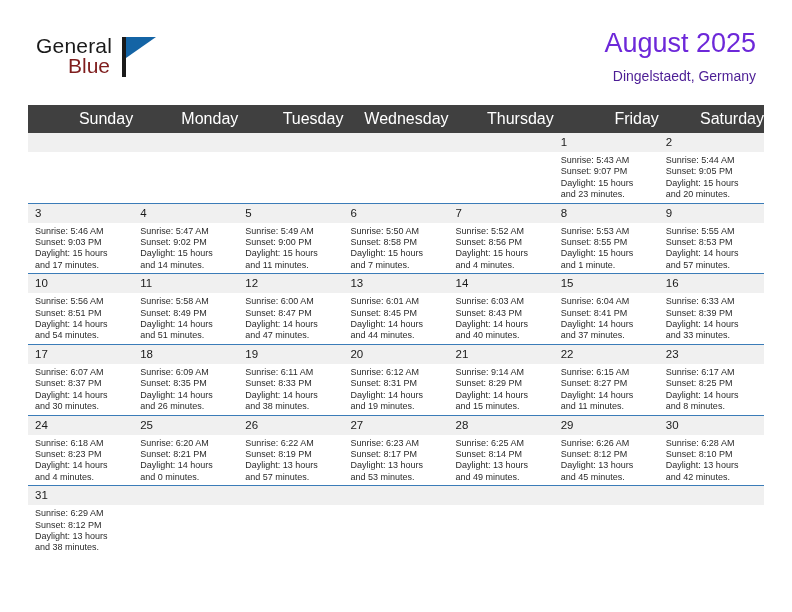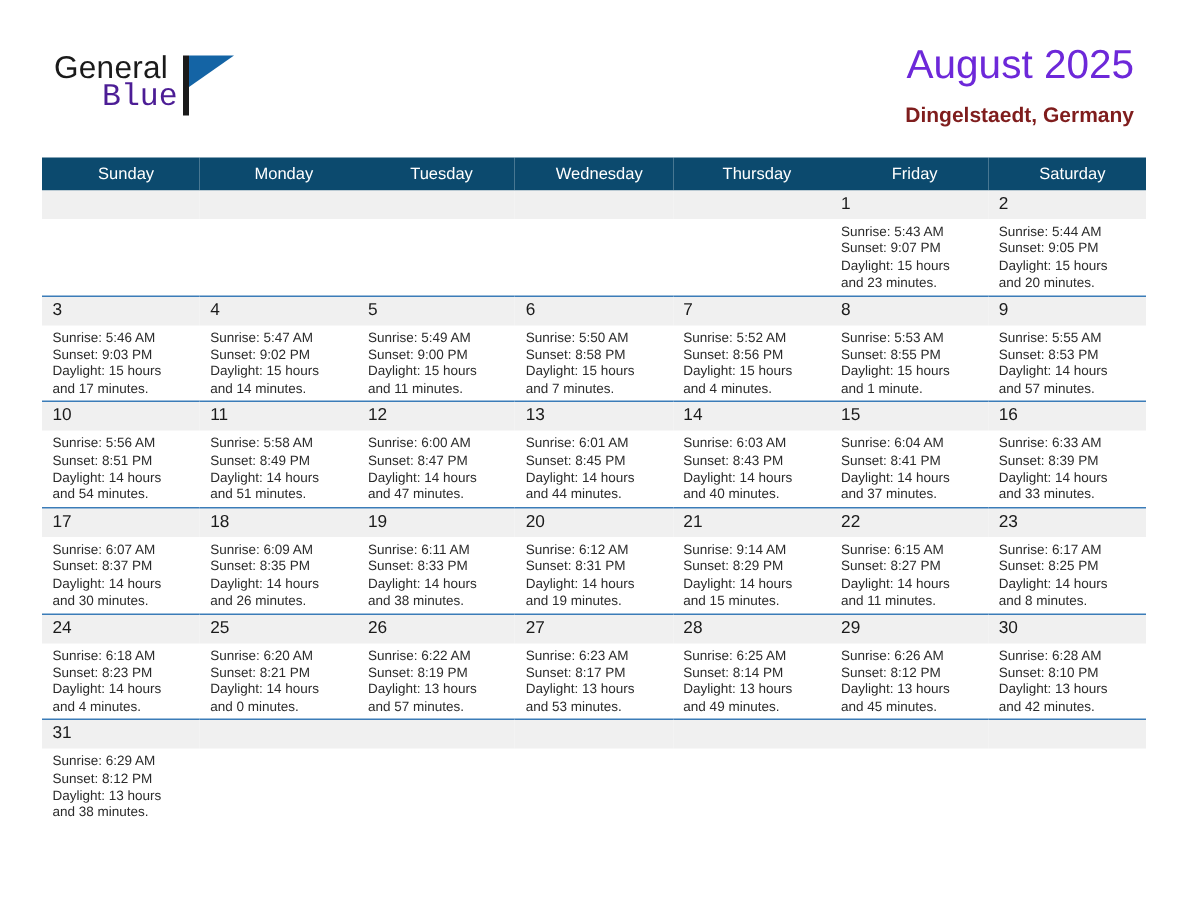--- a/index.html
+++ b/index.html
@@ -43,22 +43,22 @@
     font-size: 21px;
     letter-spacing: .2px;
     color: #1a1a1a;
     font-family: "Liberation Sans", sans-serif;
   }
   .brand-blue {
     position: absolute;
     left: 32px;
     top: 20px;
     font-size: 21px;
-    color: #4c1d95;
-    font-family: Liberation Mono, monospace;
+    color: #7f1d1d;
+    font-family: Liberation Sans, sans-serif;
   }
   .brand-tri {
     position: absolute;
     left: 90px;
     top: 3px;
     width: 0;
     height: 0;
     border-left: 30px solid #1464a5;
     border-bottom: 21px solid transparent;
   }
@@ -78,42 +78,41 @@
     text-align: right;
   }
   .month-title {
     font-size: 27px;
     color: #6d28d9;
     line-height: 34px;
     white-space: nowrap;
   }
   .location {
     font-size: 14px;
-    color: #7f1d1d;
+    color: #4c1d95;
     line-height: 20px;
     margin-top: 6px;
     white-space: nowrap;
-    font-weight: bold;
   }
 
   
   .calendar {
     position: absolute;
     left: 28px;
     top: 105px;
     width: 736px;
     border-collapse: collapse;
     table-layout: fixed;
   }
   .calendar th {
-    background: #0c4a6e;
+    background: #404040;
     color: #ffffff;
-    font-size: 11px;
+    font-size: 16px;
     font-weight: normal;
-    text-align: center;
+    text-align: right;
     padding: 5px 0 5px 7px;
     border: none;
     height: 12px;
   }
   .calendar td {
     vertical-align: top;
     padding: 0;
     border: none;
     border-top: 1px solid #3b7cb8;
     width: 105px;

